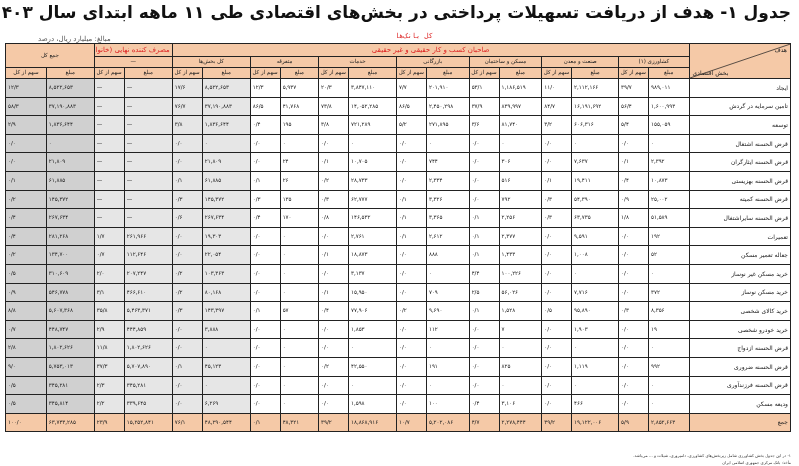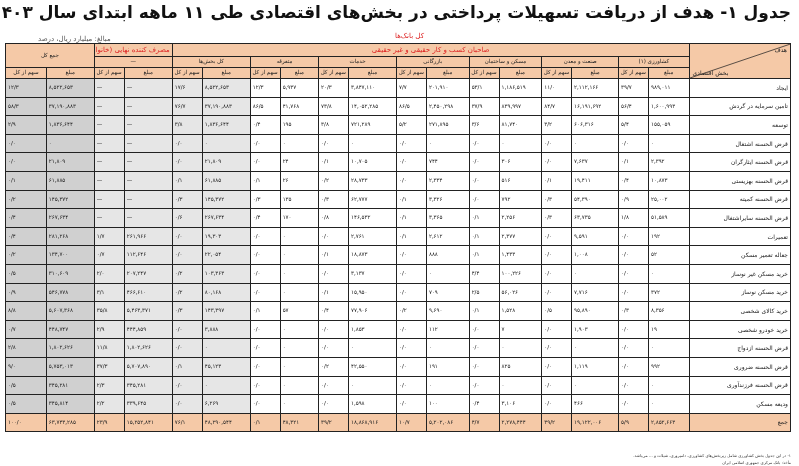--- a/index.html
+++ b/index.html
@@ -1,19 +1,19 @@
 <!DOCTYPE html>
 <html><head>
 <meta charset="utf-8">
 <style>
   html,body{margin:0;padding:0;background:#ffffff;}
   body{width:799px;height:466px;overflow:hidden;position:relative;font-family:"DejaVu Sans",sans-serif;}
   .title{position:absolute;top:2px;right:8px;left:0;text-align:right;direction:rtl;font-family:"DejaVu Sans",sans-serif;font-weight:bold;font-size:17px;color:#111;white-space:nowrap;}
   .unit{position:absolute;top:35px;left:38px;font-size:7px;color:#555;direction:rtl;}
-  .kol{position:absolute;top:32px;left:395px;font-size:7px;color:#d22;direction:rtl;}
+  .kol{position:absolute;top:32px;left:395px;font-size:7px;color:#d22;direction:rtl;font-family:Liberation Mono, monospace;}
   table{position:absolute;top:43px;left:5px;width:786px;border-collapse:collapse;direction:rtl;table-layout:fixed;}
   td,th{border:1px solid #222;font-size:5.5px;line-height:1;padding:0 2px;height:17.6px;text-align:left;color:#222;white-space:nowrap;overflow:hidden;}
   th{background:#f5c9a7;font-weight:normal;text-align:center;height:10px;}
   th.red{color:#d22;font-size:7px;}
   th.big{height:12px;}
   td.label{text-align:right;font-size:6px;}
   tr.total td{background:#f5c9a7;}
   td.g1{background:#e6e6e6;}
   td.g2{background:#d0d0d0;}
   .diag{position:relative;}

